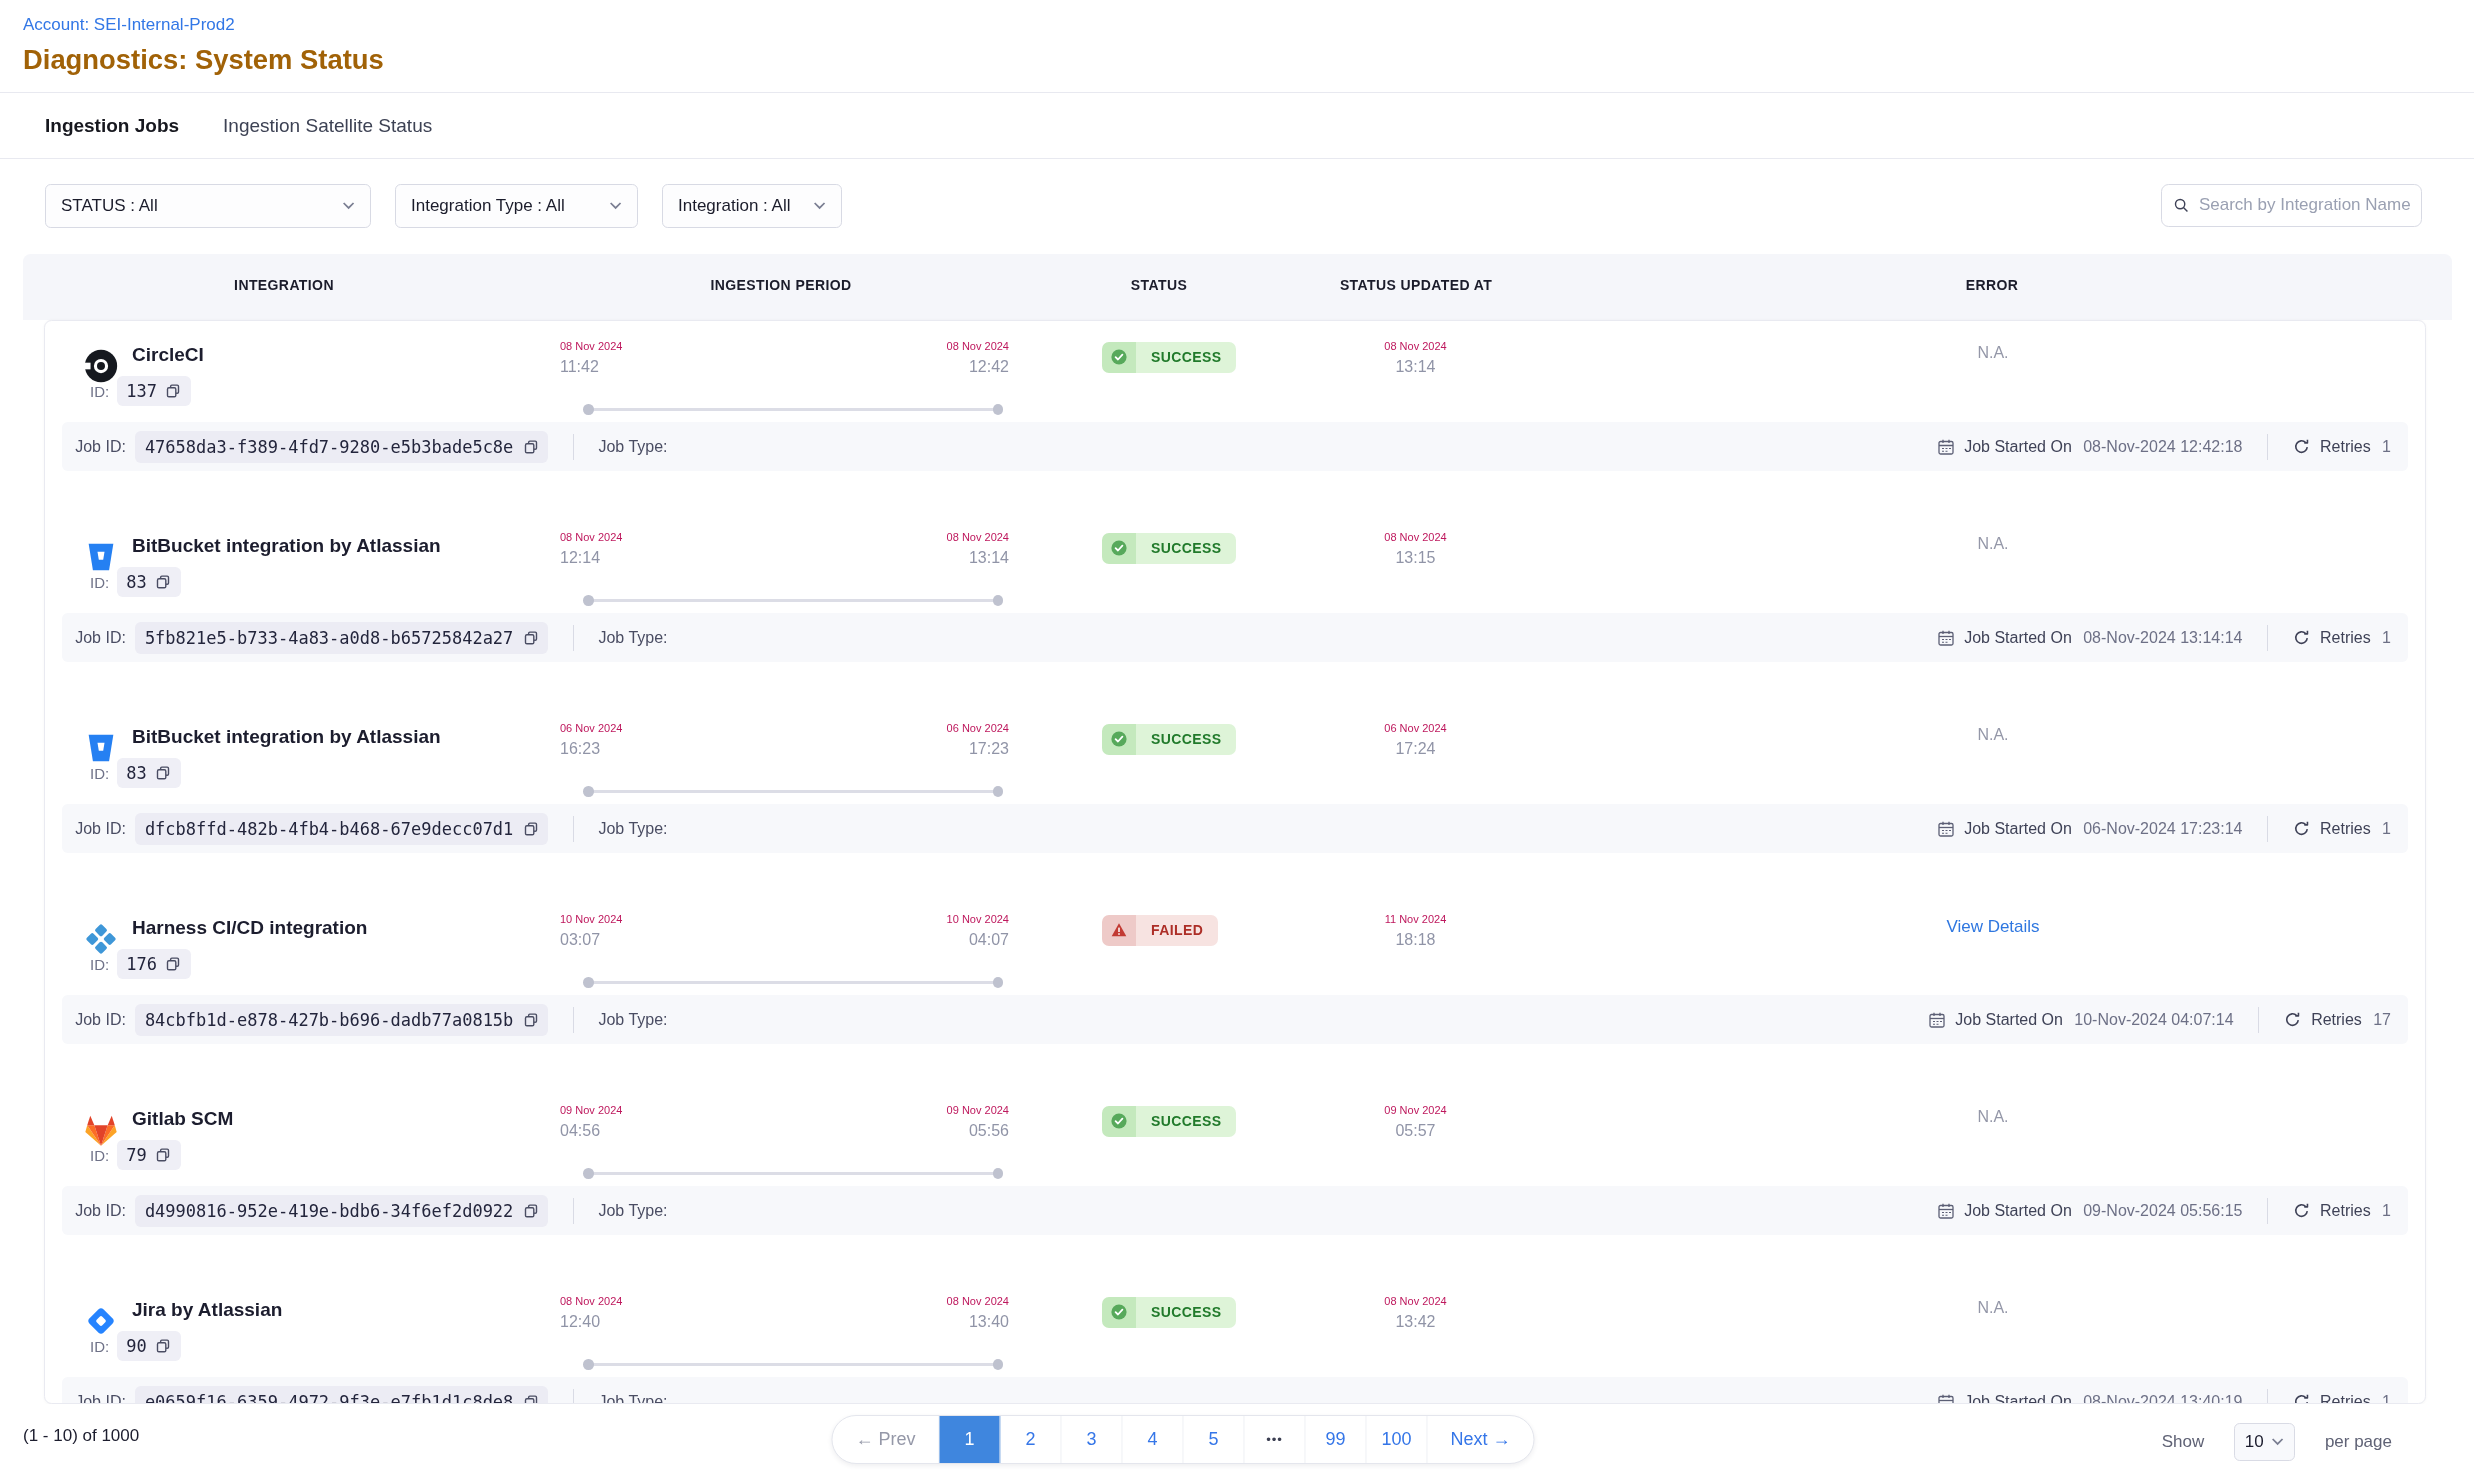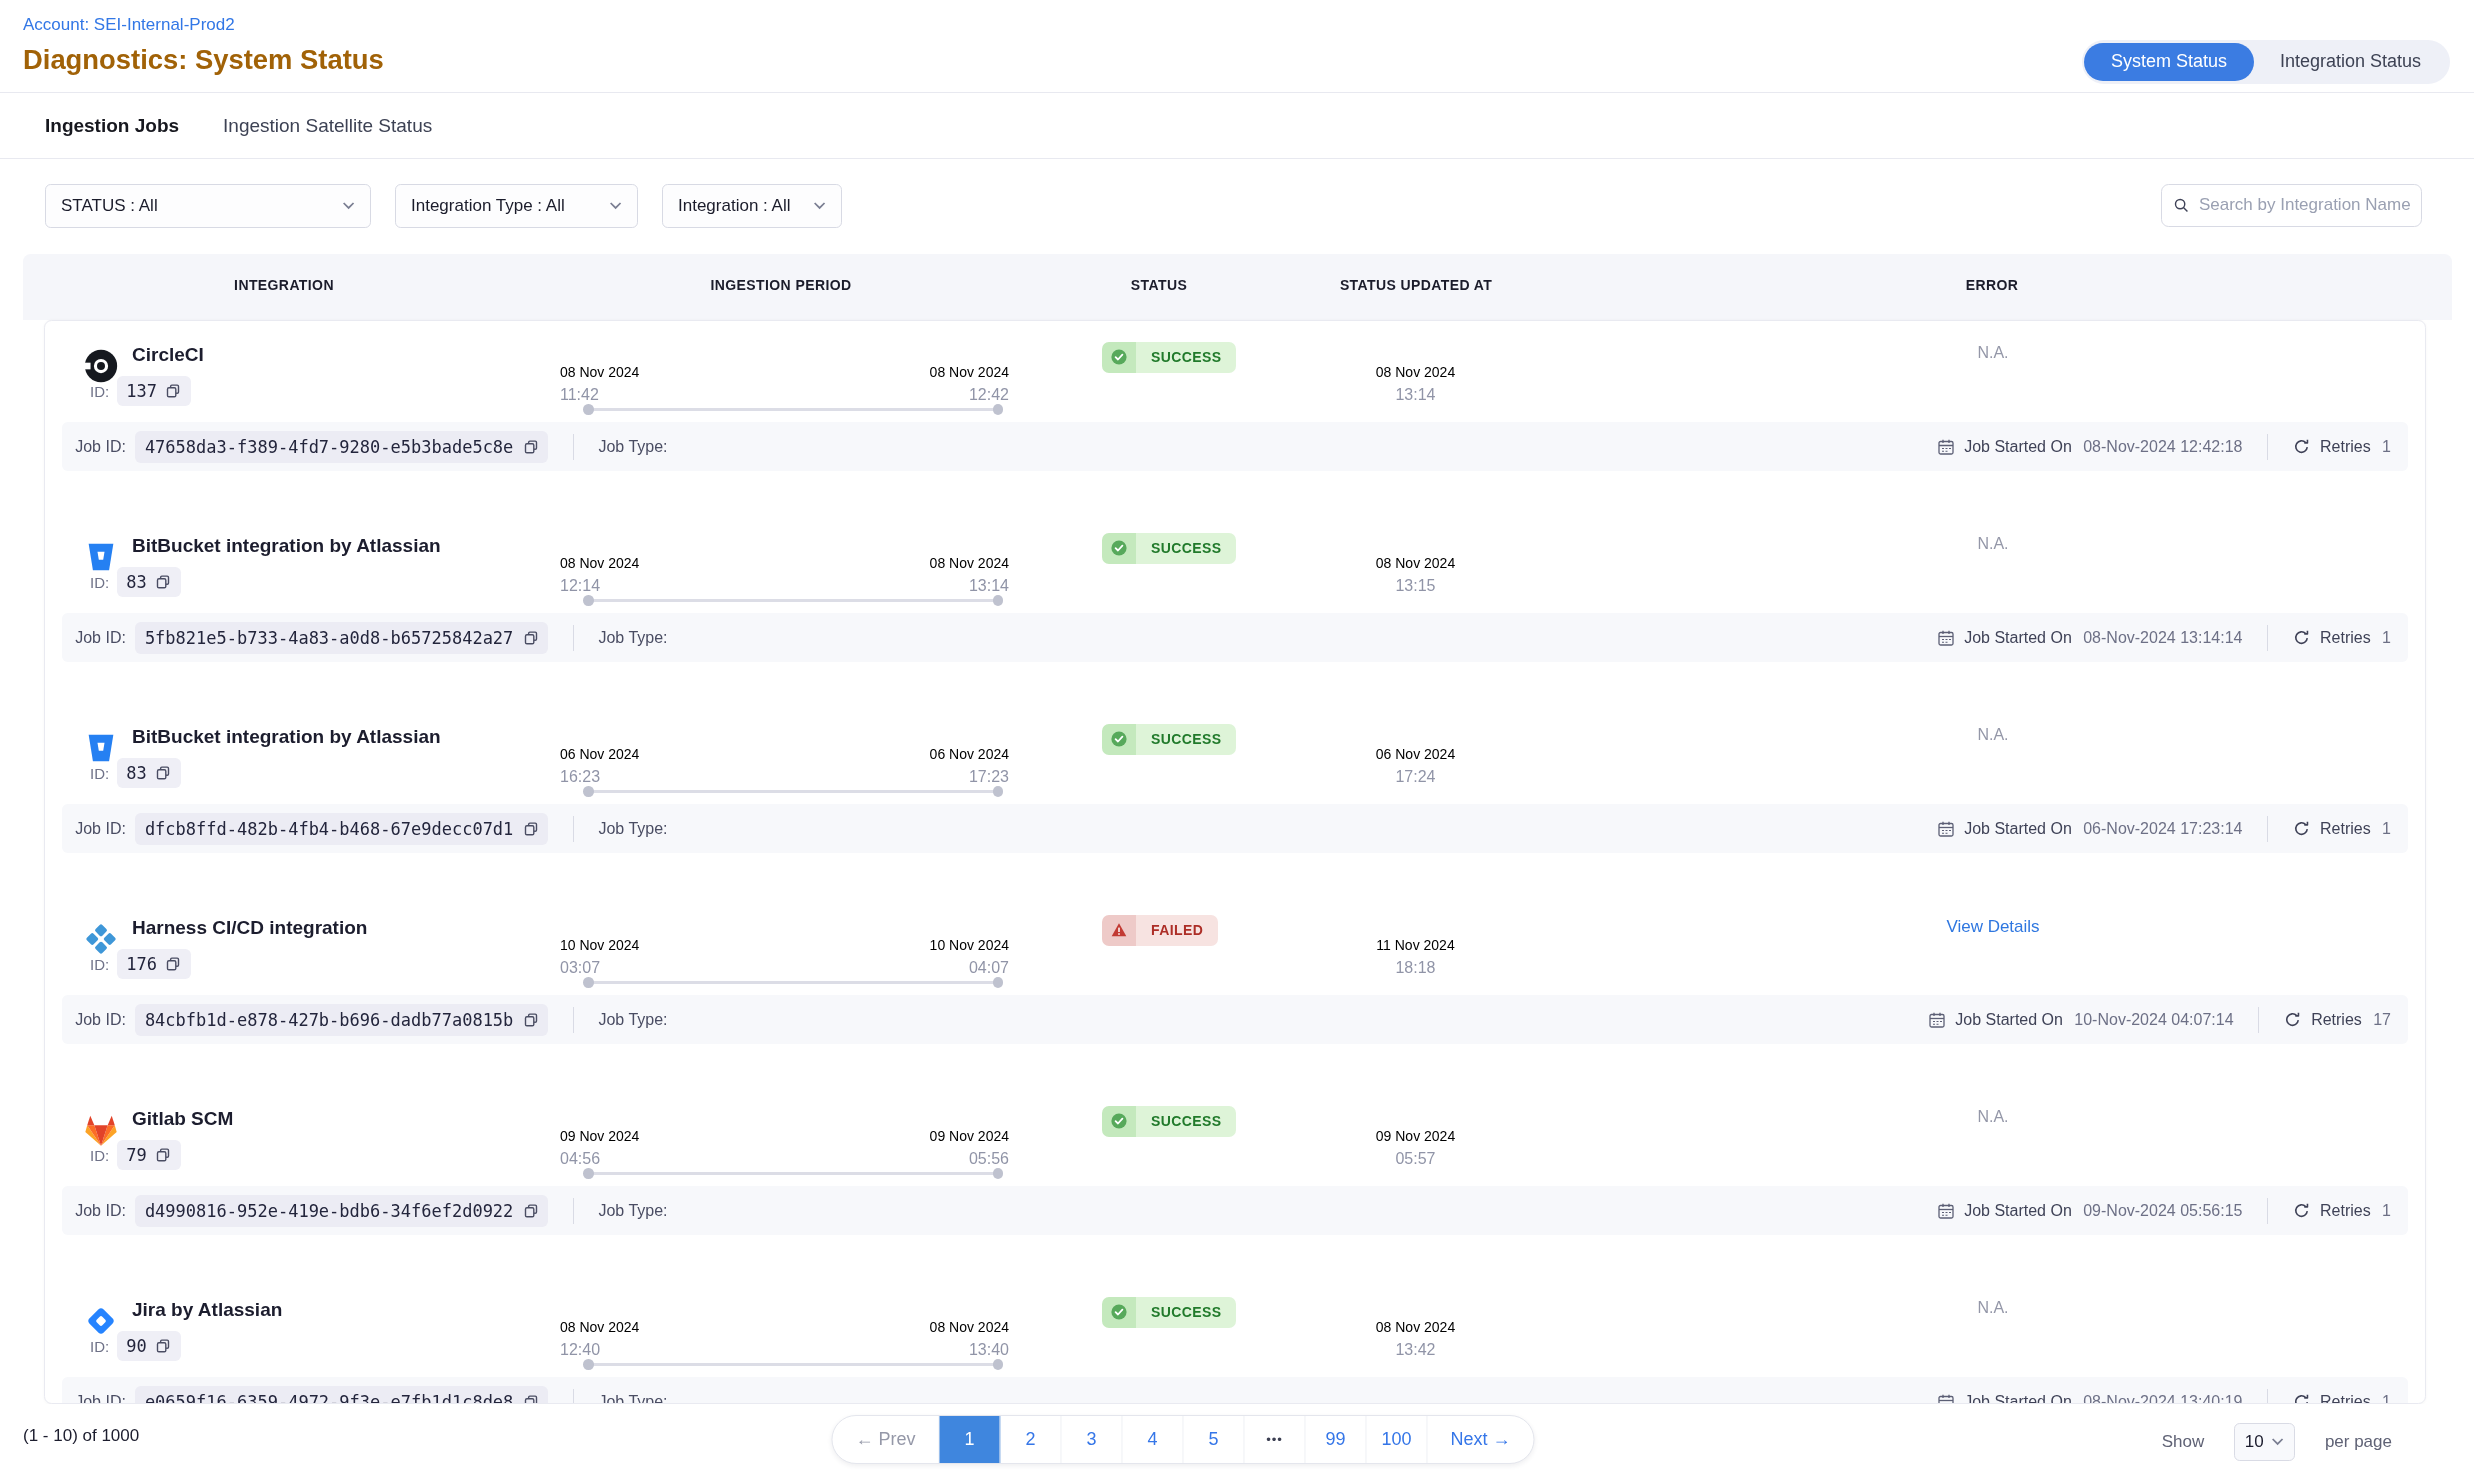--- a/index.html
+++ b/index.html
@@ -46,21 +46,21 @@
   .integration-icon { position:absolute; left: 37px; top: 15px; width: 38px; height: 38px; }
   .int-name { position:absolute; left: 87px; top: 11.4px; font-size: 19px; font-weight: 600; color:#1c1d2e; }
   .id-line { position:absolute; left: 45px; top: 44px; display:flex; align-items:center; }
   .id-label { font-size: 15px; color:#6f7288; margin-right: 7.6px; }
   .id-pill { background:#efeff6; border-radius: 5.7px; padding: 4.7px 9.5px; display:flex; align-items:center; gap: 8.5px; }
   .mono { font-family: "DejaVu Sans Mono", monospace; font-size: 17px; color:#23253c; }
   .copy-icon { width: 16px; height: 16px; cursor:pointer; display:inline-flex; }
 
   .period-start { position:absolute; left: 515px; top: 7.6px; }
   .period-end   { position:absolute; left: 822px; top: 7.6px; width: 142px; text-align: right; }
-  .p-date { font-size: 14px; color:#000000; font-weight: 500; margin-top: 24px; }
+  .p-date { font-size: 11px; color:#be185d; font-weight: 500; }
   .p-time { font-size: 16px; color:#9094a7; margin-top: 5.7px; }
   .slider { position:absolute; left: 540px; top: 72px; width: 416px; height: 10.4px; }
   .slider .track { position:absolute; top: 3.8px; left: 0; right: 0; height: 2.8px; background:#dcdde6; border-radius: 1.9px; }
   .slider .dot { position:absolute; top: 0; width: 10.4px; height: 10.4px; border-radius: 50%; background:#bfc2cf; }
   .slider .dot.l { left: -1.9px; } .slider .dot.r { right: -1.9px; }
 
   .status-badge { position:absolute; left: 1057px; top: 9.5px; height: 31px; border-radius: 7px; overflow:hidden; display:flex; }
   .badge-ic { width: 34px; display:flex; align-items:center; justify-content:center; }
   .badge-txt { display:flex; align-items:center; padding: 0 15px; font-size: 14px; font-weight: bold; letter-spacing: 0.4px; }
   .row-block.success .badge-ic { background:#c4e9bd; }
@@ -99,24 +99,20 @@
   .size-select { border: 0.9px solid #d9dbe5; background:#f8f9fc; border-radius: 5.7px; height: 38px;
     display:flex; align-items:center; gap: 7.6px; padding: 0 9.5px; cursor:pointer; }
   .size-select .size-val { font-size: 17px; color:#1c1d2e; font-weight: 500; }
 </style>
 </head>
 <body>
 
 <div class="topbar">
   <div class="account-link">Account: SEI-Internal-Prod2</div>
   <div class="page-title">Diagnostics: System Status</div>
-  <div class="toggle-group">
-    <div class="toggle-btn active">System Status</div>
-    <div class="toggle-btn">Integration Status</div>
-  </div>
 </div>
 
 <div class="tabbar">
   <div class="tab active">Ingestion Jobs</div>
   <div class="tab">Ingestion Satellite Status</div>
 </div>
 
 <div class="filterbar">
   <div class="dropdown dd-status">
     <span class="dd-label">STATUS : All</span>

